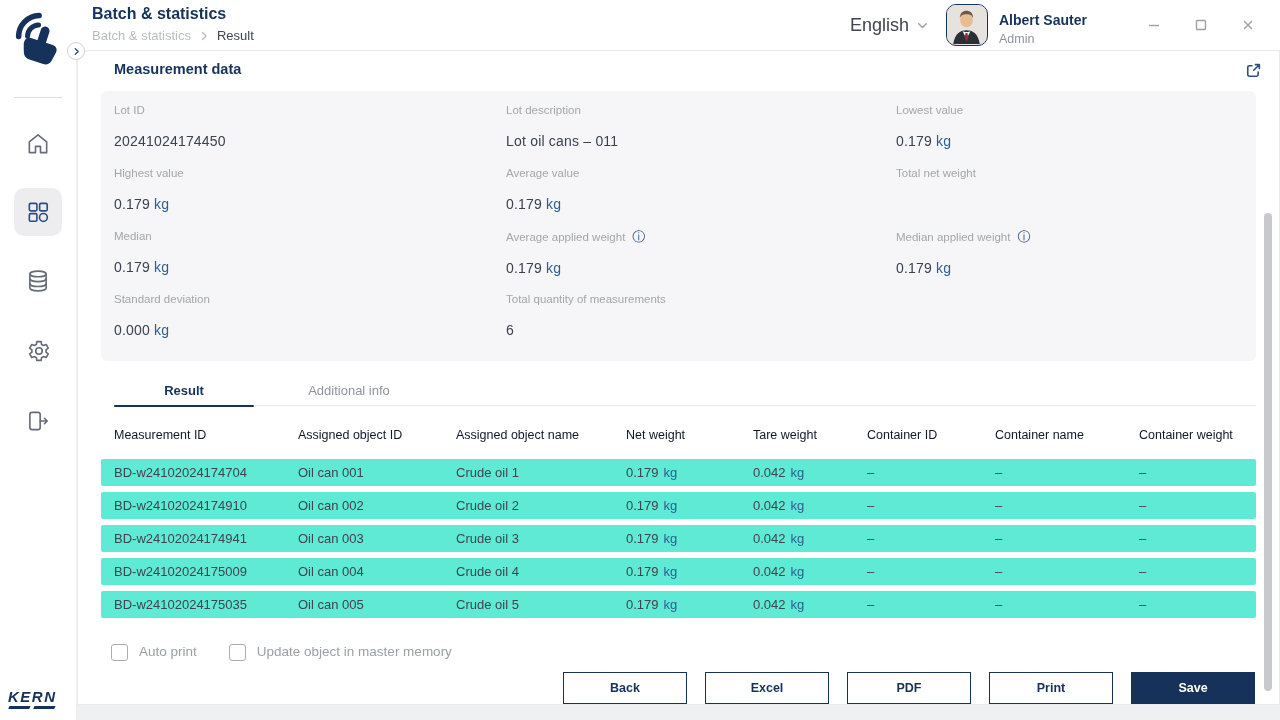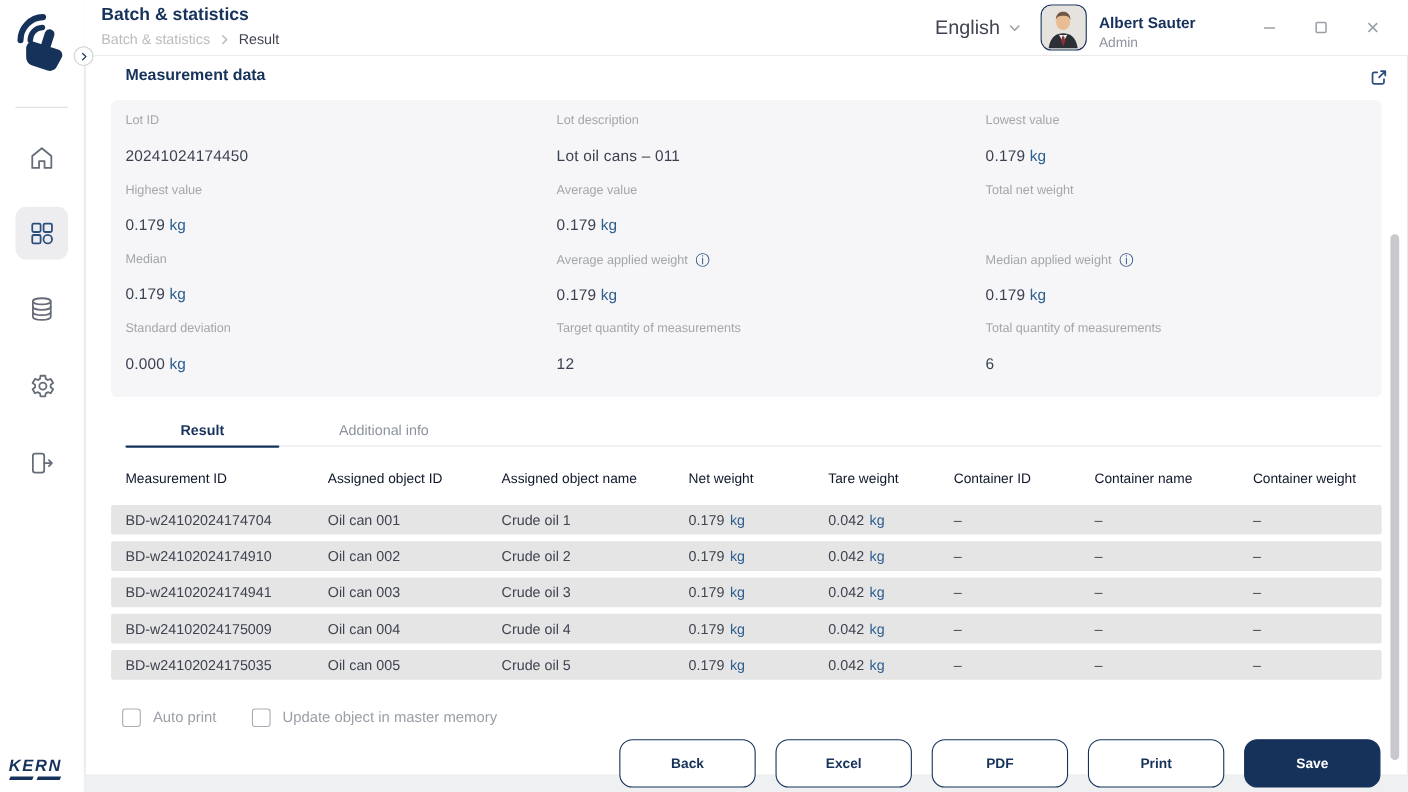--- a/index.html
+++ b/index.html
@@ -54,30 +54,30 @@
   
   .tabbar { position:absolute; left:36px; top:332px; width:1142px; height:23px; display:flex; border-bottom:1px solid #e7e8ea; }
   .tab { position:relative; height:23px; display:flex; justify-content:center; font-size:13px; color:#8d939d; cursor:pointer; }
   .tab.w0 { width:140px; } .tab.w1 { width:190px; }
   .tab.active { color:#16325b; font-weight:700; }
   .tab.active::after { content:''; position:absolute; left:0; right:0; bottom:-1px; height:2px; background:#16325b; border-radius:1px; }
   
   .tgrid { display:grid; grid-template-columns:184px 158px 170px 127px 114px 128px 144px 1fr; padding-left:13px; align-items:center; }
   .thead { position:absolute; left:23px; top:374px; width:1155px; height:20px; font-size:12.5px; color:#0f172a; }
   .tbody { position:absolute; left:23px; top:408px; width:1155px; }
-  .trow { height:27px; margin-bottom:6px; background:#e5e5e5; border-radius:2px; font-size:13px; color:#3f4450; }
+  .trow { height:27px; margin-bottom:6px; background:#5eead4; border-radius:2px; font-size:13px; color:#3f4450; }
   .cell-unit { color:#2d5f8f; margin-left:5px; }
   
   .checks { position:absolute; left:33px; top:593px; display:flex; gap:32px; align-items:center; }
   .chk { display:flex; gap:11px; cursor:pointer; }
   .chk-box { width:17px; height:17px; border:1.5px solid #a9adb3; border-radius:3px; background:#fff; }
   .chk-label { font-size:13.5px; color:#9aa0a6; }
   
   .btns { position:absolute; right:24px; top:621px; display:flex; gap:18px; }
-  .btn { width:124px; height:44px; border:1px solid #16325b; border-radius:12px; background:#fff; color:#16325b;
+  .btn { width:124px; height:32px; border:1px solid #16325b; border-radius:0; background:#fff; color:#16325b;
     font-family:inherit; font-size:12.5px; font-weight:700; display:flex; align-items:center; justify-content:center; cursor:pointer; }
   .btn.primary { background:#16325b; color:#fff; }
   
   .scroll-thumb { position:absolute; right:7px; top:162px; width:8px; height:478px; background:#c7c9cc; border-radius:4px; cursor:pointer; }
 </style>
 </head>
 <body>
 
 <div class="sidebar">
   <div class="app-logo">
@@ -232,24 +232,20 @@
         </div>
         <div class="stat">
           <div class="stat-label">Median applied weight<span class="info-ic">ⓘ</span></div>
           <div class="stat-value"><span>0.179</span><span class="stat-unit">kg</span></div>
         </div>
         <div class="stat">
           <div class="stat-label">Standard deviation</div>
           <div class="stat-value"><span>0.000</span><span class="stat-unit">kg</span></div>
         </div>
         <div class="stat">
-          <div class="stat-label">Target quantity of measurements</div>
-          <div class="stat-value"><span>12</span></div>
-        </div>
-        <div class="stat">
           <div class="stat-label">Total quantity of measurements</div>
           <div class="stat-value"><span>6</span></div>
         </div>
       </div>
   </div>
 
   <div class="tabbar">
       <div class="tab w0 active">Result</div>
       <div class="tab w1">Additional info</div>
     </div>

